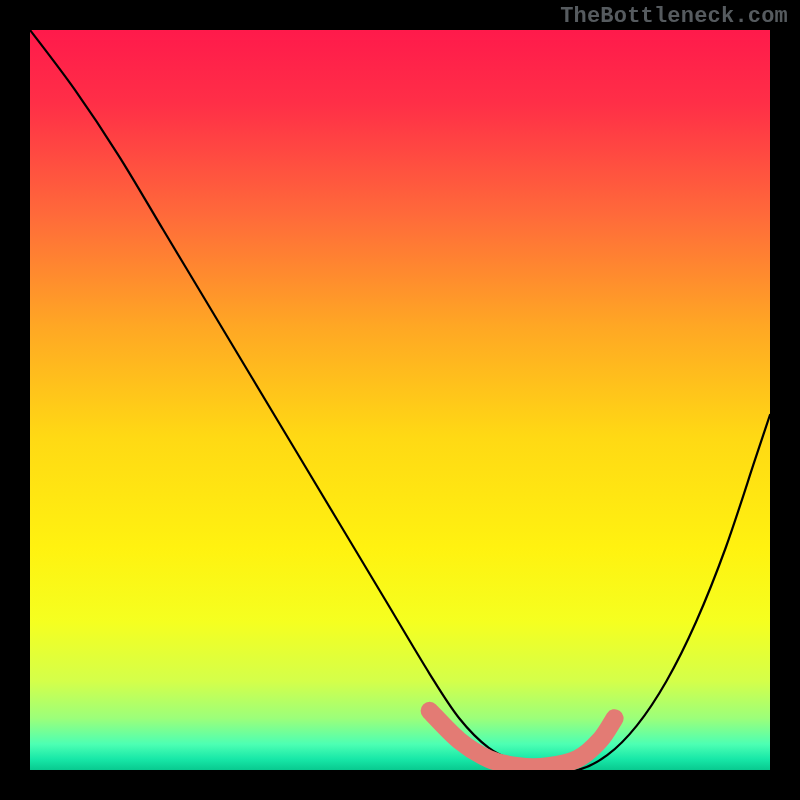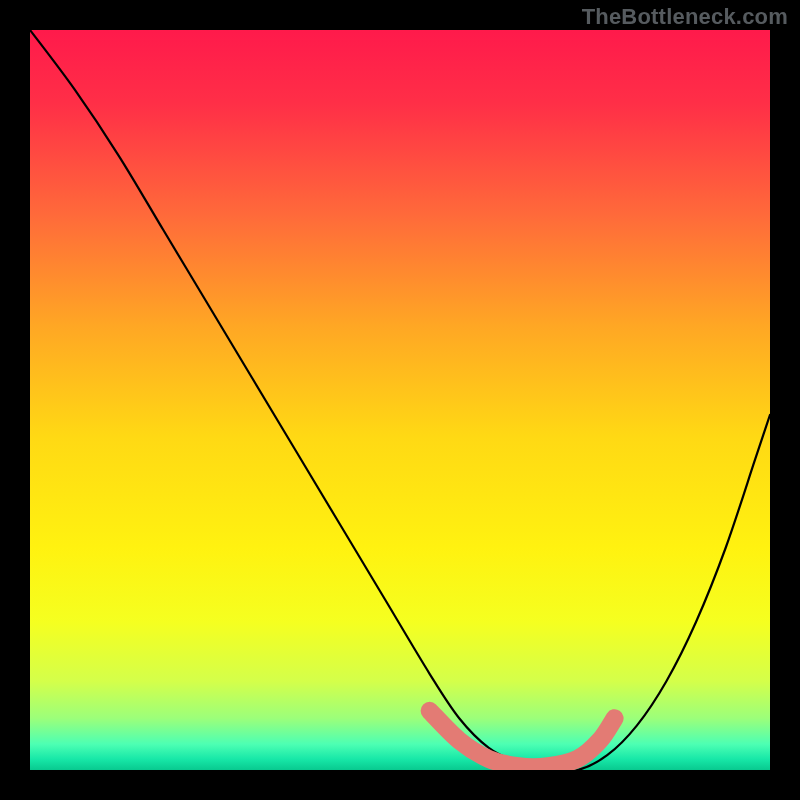--- a/index.html
+++ b/index.html
@@ -22,21 +22,21 @@
     position: absolute;
     left: 30px;
     top: 30px;
     width: 740px;
     height: 740px;
   }
   .watermark {
     position: absolute;
     top: 4px;
     right: 12px;
-    font-family: Liberation Sans, sans-serif;
+    font-family: Liberation Mono, monospace;
     font-size: 22px;
     font-weight: 600;
     color: #565b5f;
     letter-spacing: 0.2px;
   }
   svg { display: block; }
 </style>
 </head>
 <body>
 

